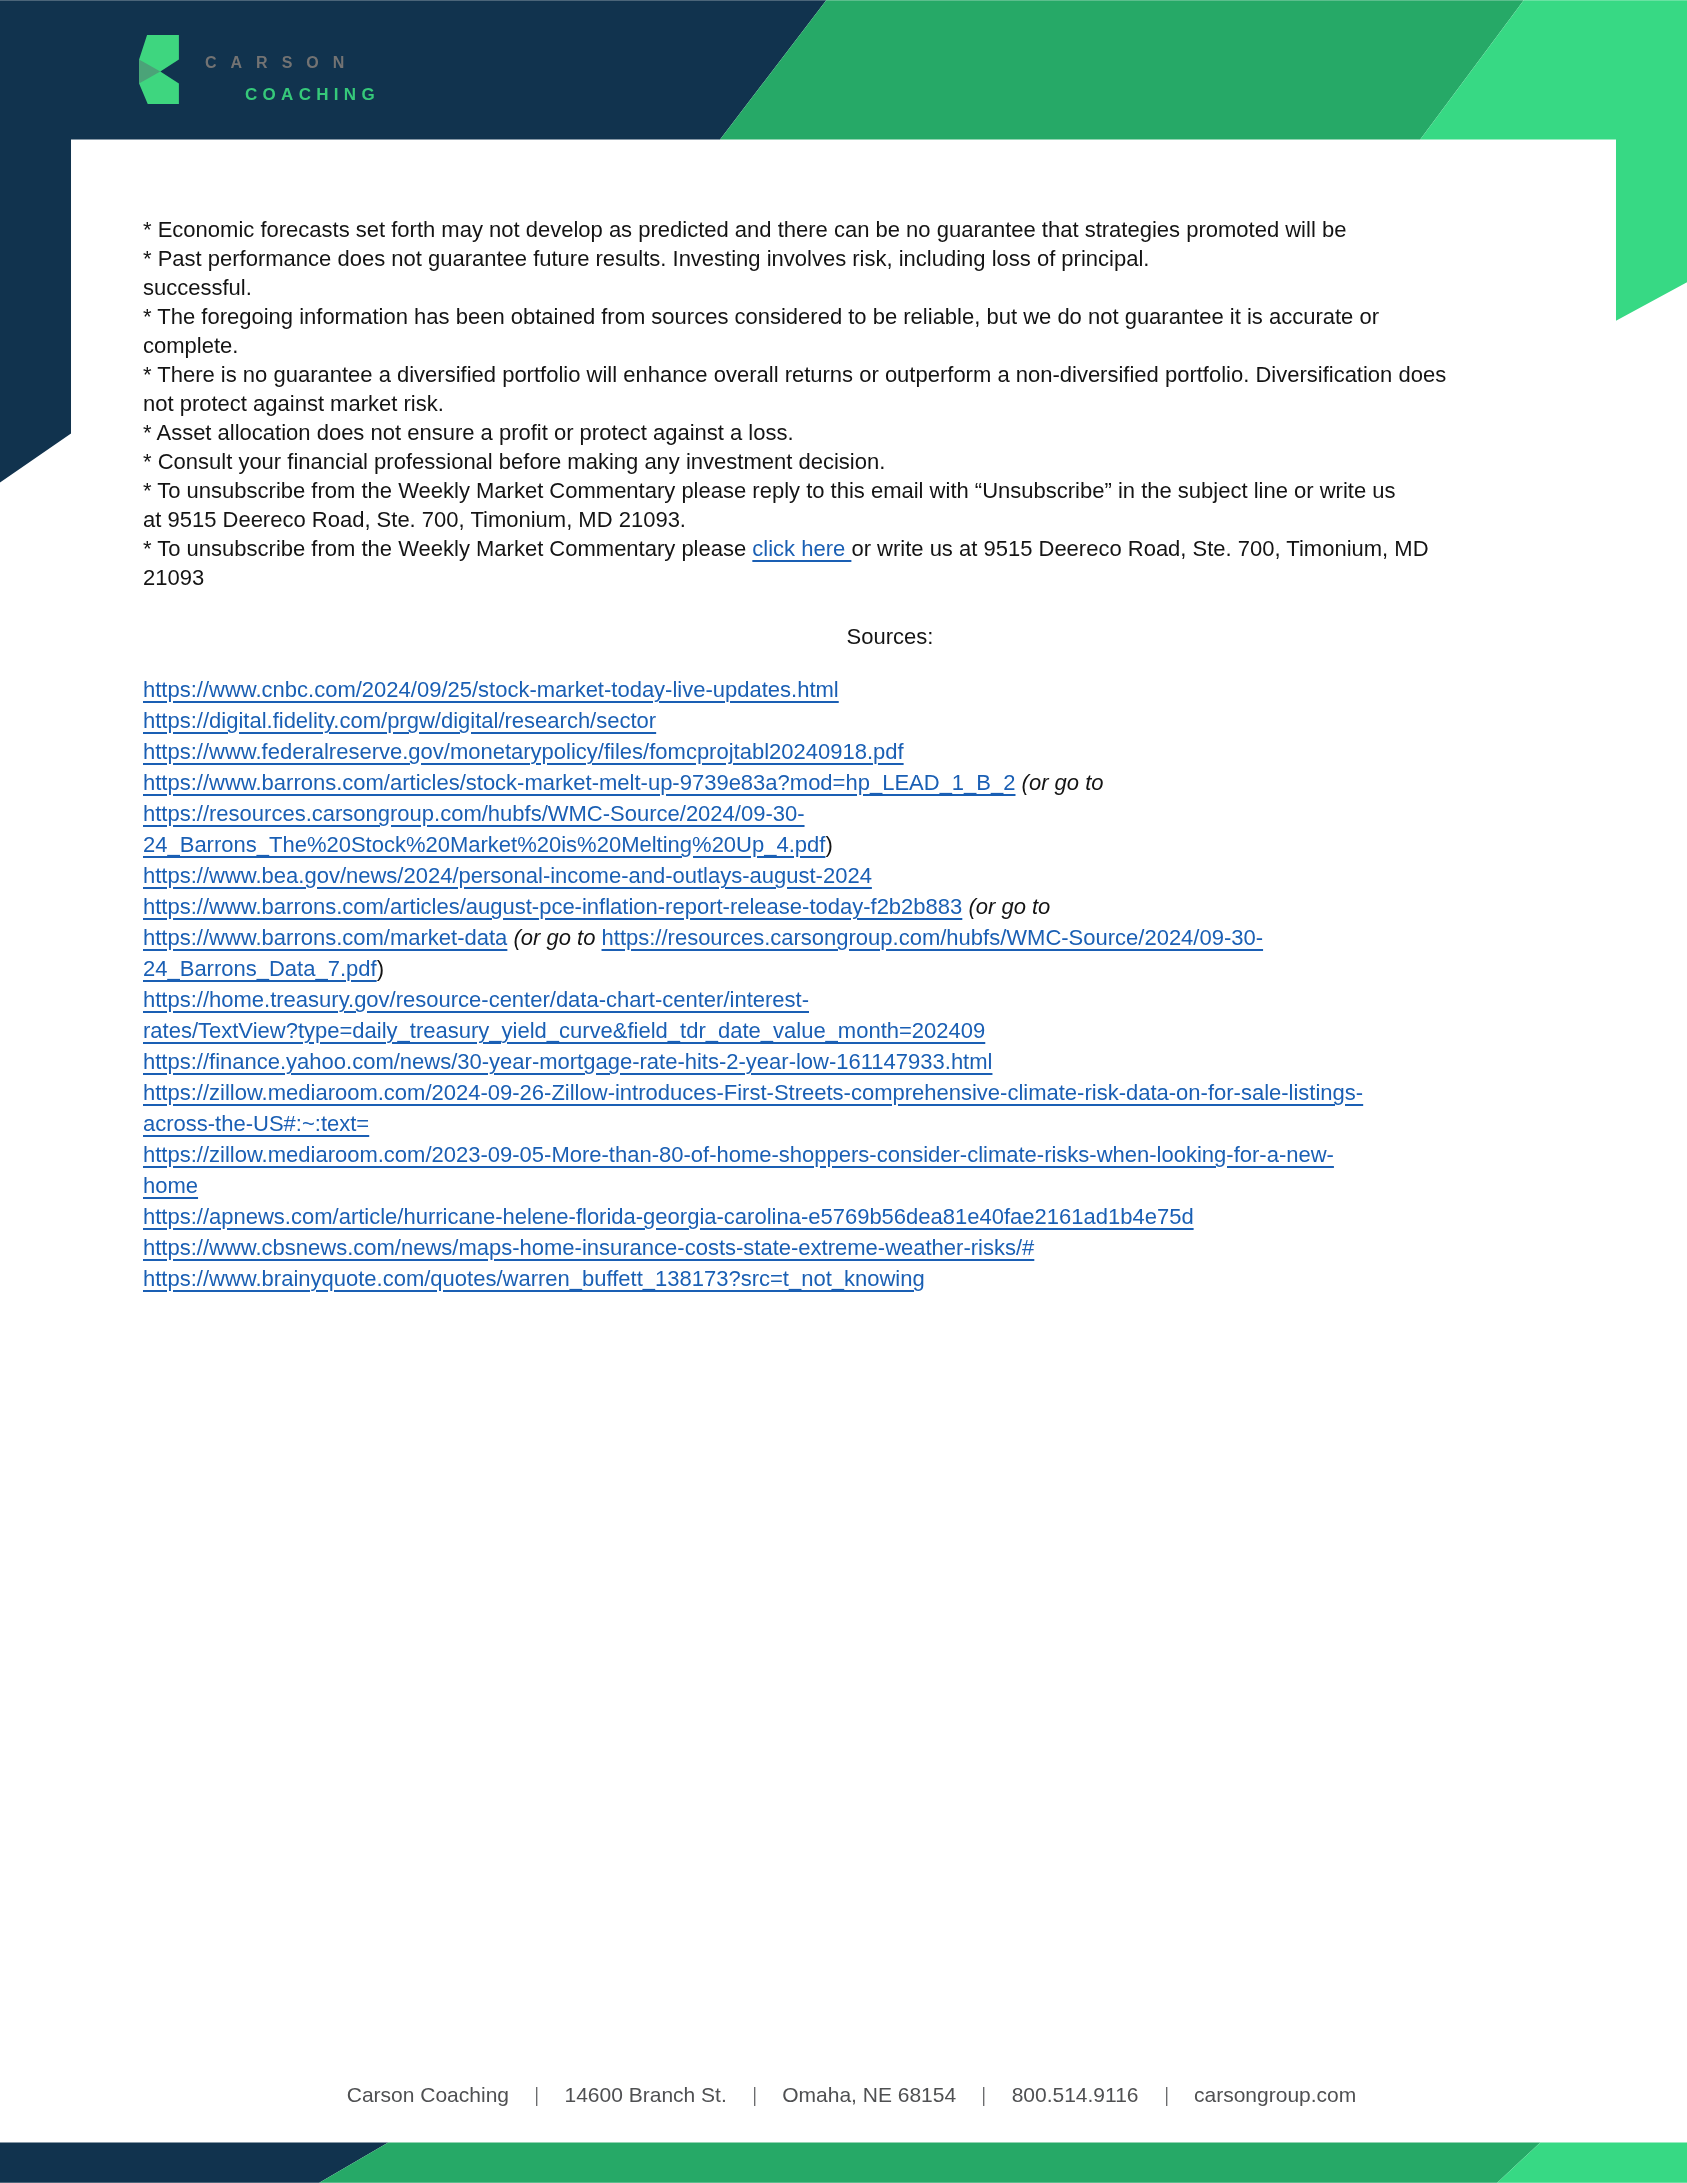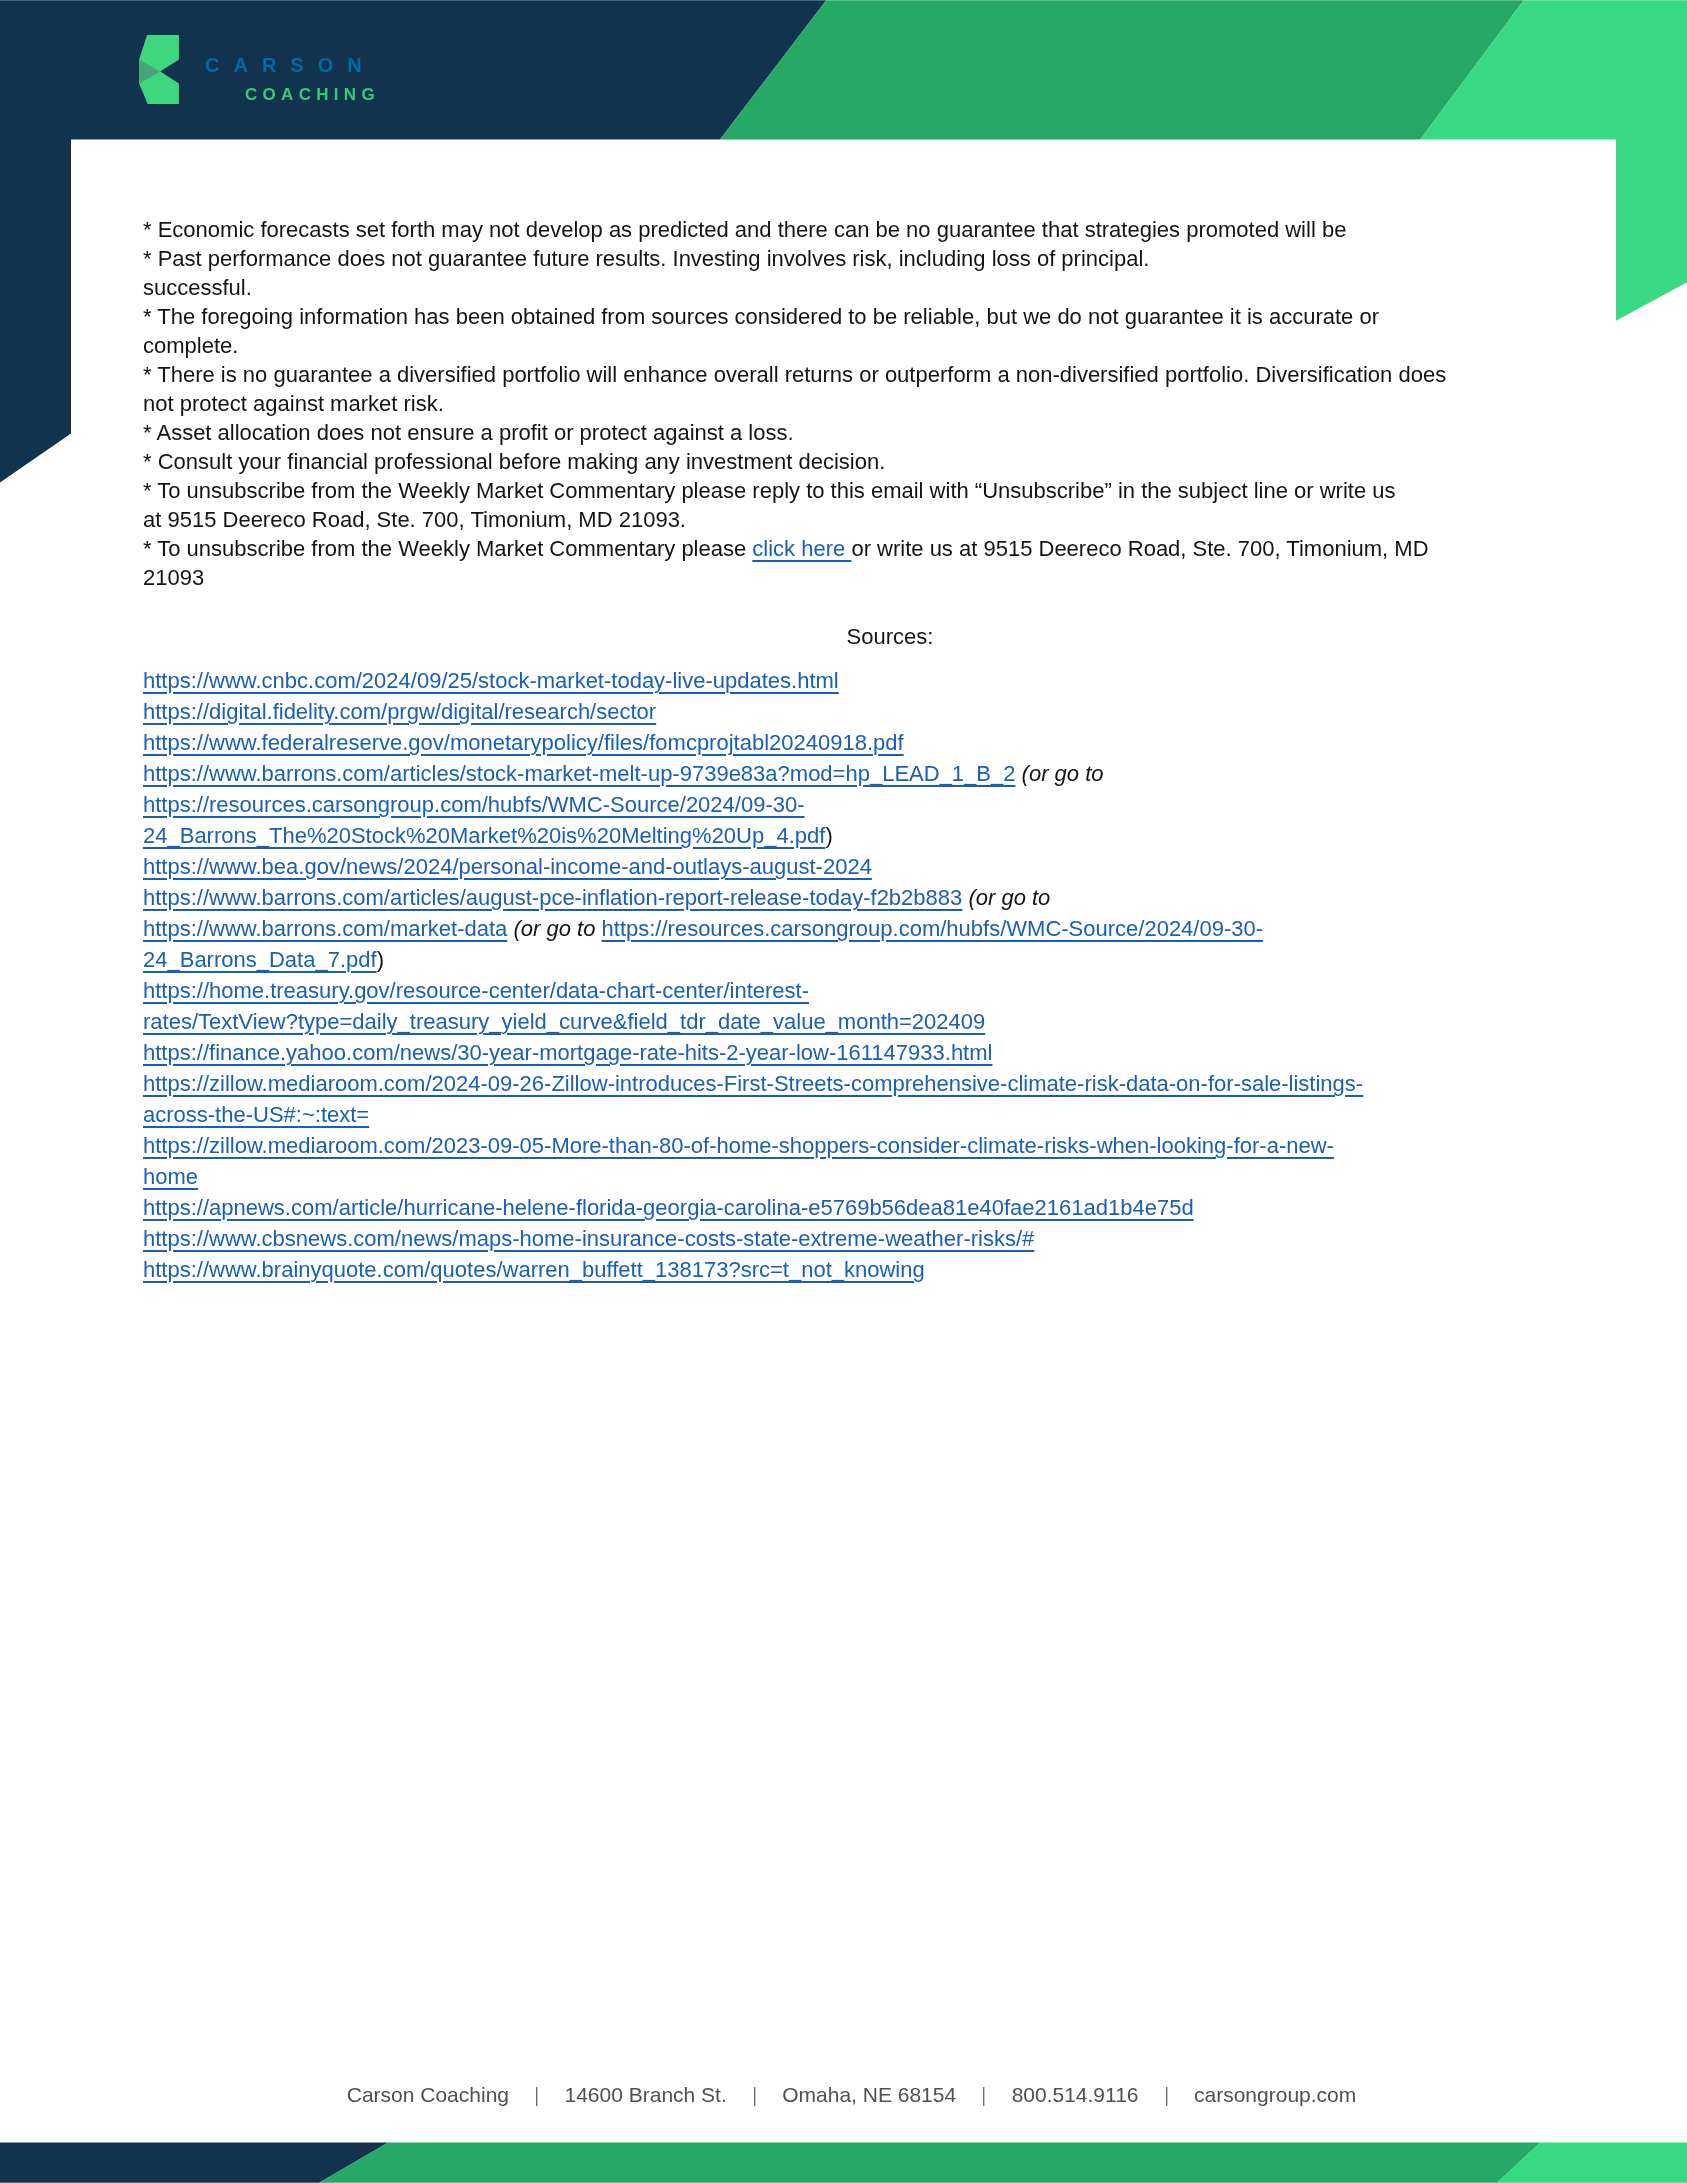--- a/index.html
+++ b/index.html
@@ -5,36 +5,36 @@
   html,body{margin:0;padding:0;background:#e8e8e8;}
   .page{
     position:relative;width:1687px;height:2183px;background:#ffffff;
     overflow:hidden;font-family:"Liberation Sans",sans-serif;
   }
   .bg{position:absolute;left:0;top:0;width:1687px;height:2183px;display:block;}
   
   .logo{position:absolute;left:139px;top:35px;width:319px;height:69px;}
   .logo-mark{position:absolute;left:0;top:0;width:40px;height:69px;}
   .logo-name{
-    position:absolute;left:66px;top:19px;font-size:20px;font-weight:bold;
-    letter-spacing:14px;color:#0369a1;white-space:pre;
+    position:absolute;left:66px;top:19px;font-size:16px;font-weight:bold;
+    letter-spacing:14px;color:#737373;white-space:pre;
   }
   .logo-tagline{
     position:absolute;left:106px;top:50px;font-size:17px;font-weight:bold;
     letter-spacing:5.3px;color:#36C97A;white-space:pre;
   }
   
   .content{
     position:absolute;left:143px;top:215px;width:1494px;color:#141414;
     font-size:22px;
   }
   .line{white-space:pre;}
   #disclaimers .line{line-height:29px;}
   .sources-label{margin-top:29px;line-height:31px;white-space:pre;text-align:center;}
-  #sources-list{margin-top:13px;}
+  #sources-list{margin-top:22px;}
   #sources-list .line{line-height:31px;}
   .lnk{
     color:#1A5FB4;text-decoration:underline;
     text-decoration-thickness:1.7px;text-underline-offset:4px;
   }
   .ital{font-style:italic;}
   
   .footer{
     position:absolute;left:8px;top:2083px;width:1687px;text-align:center;
     font-size:21px;color:#4F5052;white-space:pre;

